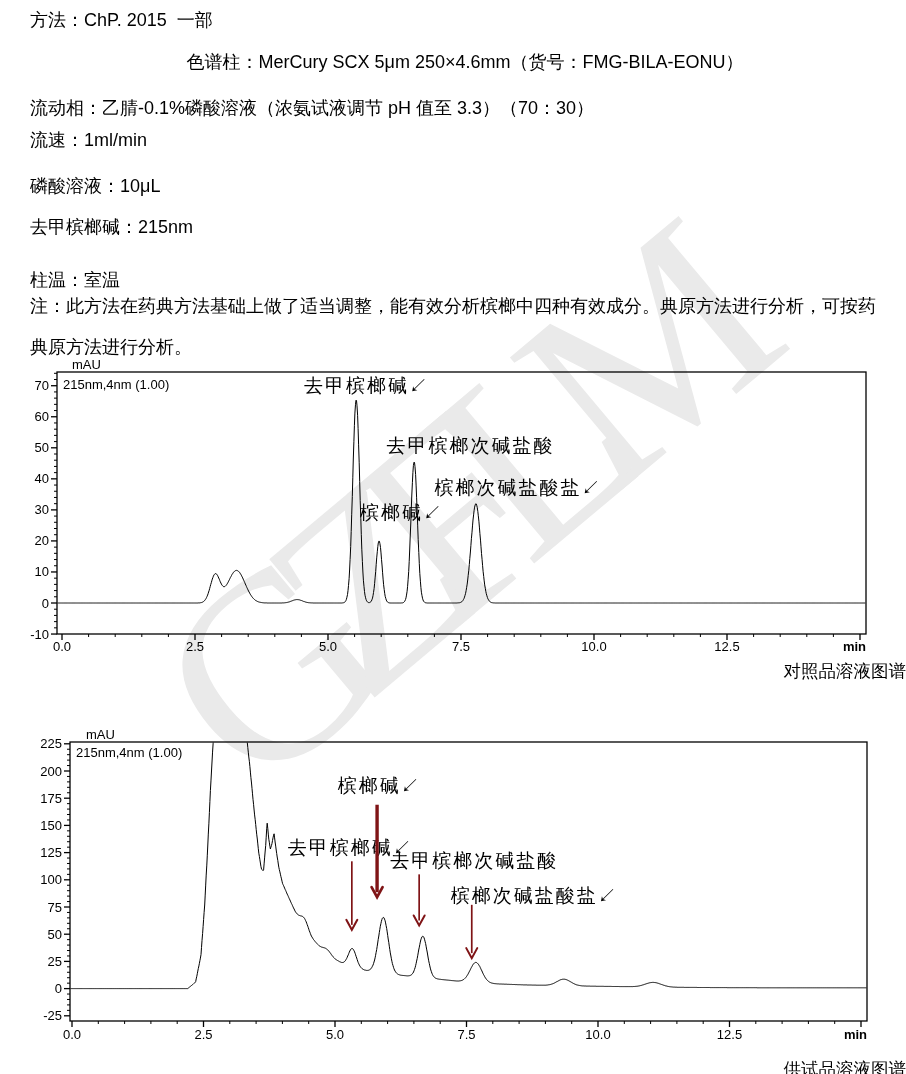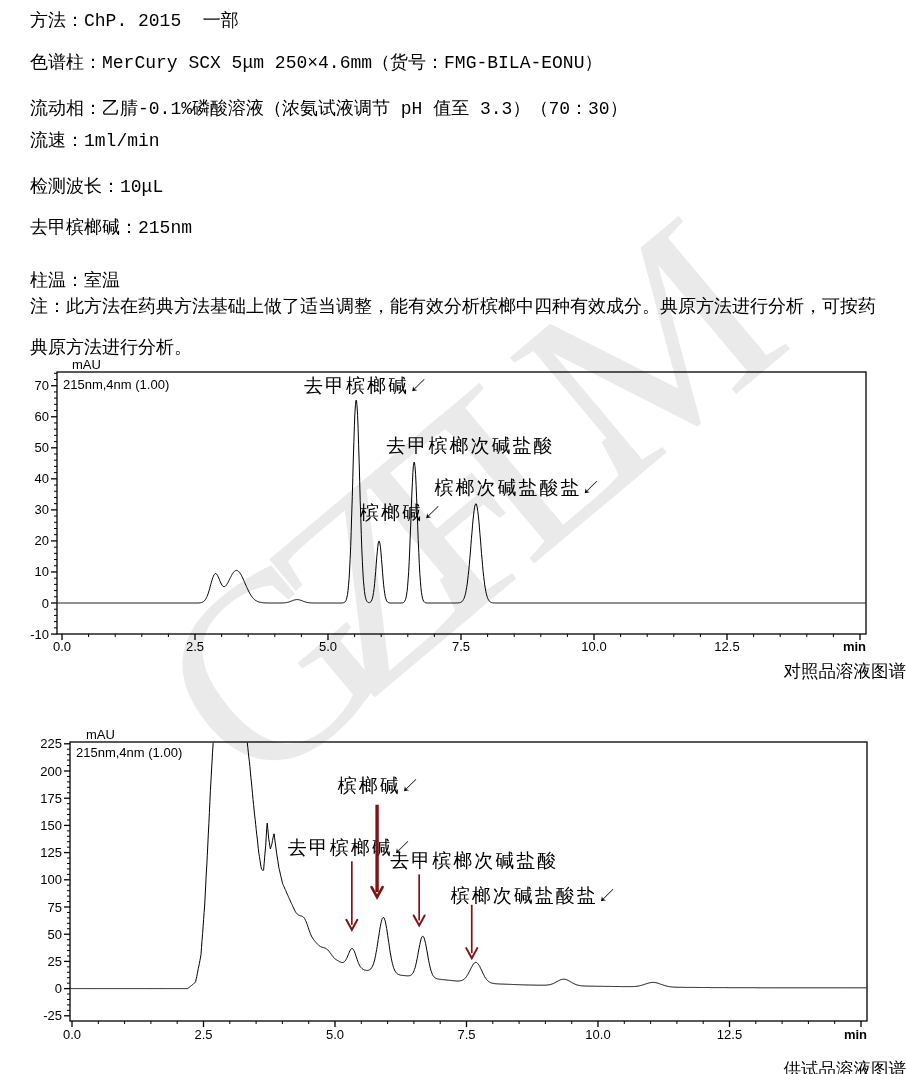--- a/index.html
+++ b/index.html
@@ -4,38 +4,38 @@
 <style>
   html,body{margin:0;padding:0;background:#ffffff;}
   .page{position:relative;width:906px;height:1074px;background:#ffffff;overflow:hidden;
         font-family:"Liberation Serif",serif;color:#000;}
   .watermark{position:absolute;left:-125px;top:368px;width:1150px;height:300px;line-height:300px;
         text-align:center;font-size:265px;font-family:"Liberation Serif",serif;
         color:#eaeaea;letter-spacing:-48px;transform:rotate(-40deg);z-index:0;
         user-select:none;white-space:nowrap;}
   .method-text{position:absolute;left:0;top:0;width:906px;z-index:2;}
   .mline{position:absolute;left:30px;width:870px;font-size:18px;white-space:pre;
-        font-family:Liberation Mono, monospace;}
+        font-family:Liberation Sans, sans-serif;}
   #charts-svg{position:absolute;left:0;top:0;z-index:2;}
   .caption{position:absolute;left:0;width:906px;text-align:right;font-size:17.5px;z-index:2;
         font-family:"Liberation Serif",serif;}
   .cap1{top:659px;}
   .cap2{top:1057px;}
 </style>
 </head>
 <body>
 
 <div class="page">
   <div class="watermark">GZFLM</div>
   <div class="method-text" id="method-lines">
       <div class="mline" style="top: 8px;">方法：ChP. 2015  一部</div>
-      <div class="mline" style="top: 50px;">色谱柱：MerCury SCX 5μm 250×4.6mm（货号：FMG-BILA-EONU）</div>
+      <div class="mline" style="top: 50px; text-align: center;">色谱柱：MerCury SCX 5μm 250×4.6mm（货号：FMG-BILA-EONU）</div>
       <div class="mline" style="top: 96px;">流动相：乙腈-0.1%磷酸溶液（浓氨试液调节 pH 值至 3.3）（70：30）</div>
       <div class="mline" style="top: 128px;">流速：1ml/min</div>
-      <div class="mline" style="top: 174px;">检测波长：10μL</div>
+      <div class="mline" style="top: 174px;">磷酸溶液：10μL</div>
       <div class="mline" style="top: 215px;">去甲槟榔碱：215nm</div>
       <div class="mline" style="top: 268px;">柱温：室温</div>
       <div class="mline" style="top: 294px;">注：此方法在药典方法基础上做了适当调整，能有效分析槟榔中四种有效成分。典原方法进行分析，可按药</div>
       <div class="mline" style="top: 335px;">典原方法进行分析。</div>
     </div>
   <svg id="charts-svg" width="906" height="1074">
       <g>
         <clipPath id="clip0">
           <rect x="57.5" y="372.5" width="808" height="261"></rect>
         </clipPath>

